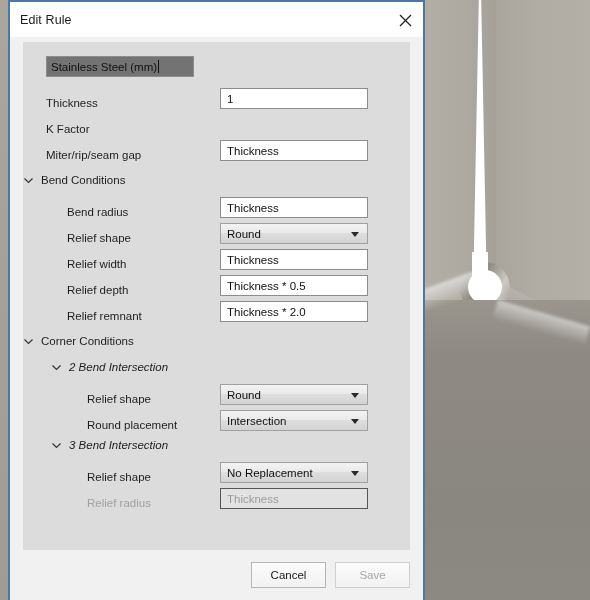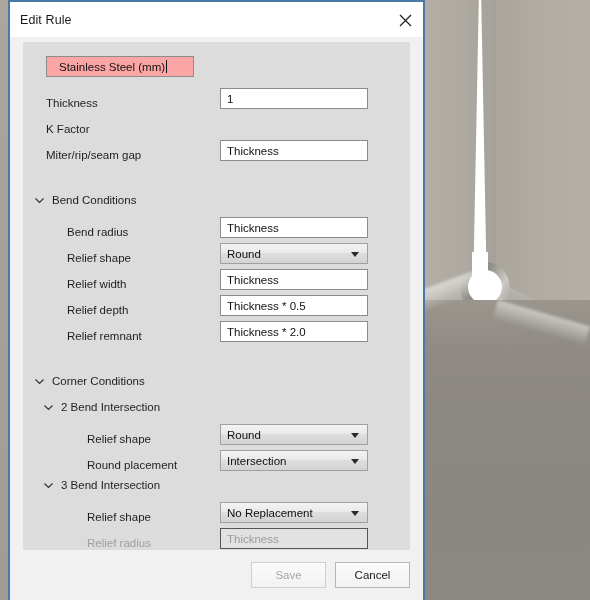--- a/index.html
+++ b/index.html
@@ -157,37 +157,37 @@
     width: 0; height: 0; margin-top: -2px;
     border-left: 4.5px solid transparent;
     border-right: 4.5px solid transparent;
     border-top: 5px solid #2a2a2a;
   }
 
   
   .name-row { padding-left: 23px; margin-bottom: 9px; }
   .name-field {
     width: 148px; height: 21px;
-    background: #fca5a5; border: 1px solid #8c8c8c;
+    background: #737373; border: 1px solid #8c8c8c;
     font-size: 11.5px; color: #111;
-    display: flex; align-items: center; padding-left: 12px;
+    display: flex; align-items: center; padding-left: 4px;
   }
   .caret-bar {
     display: inline-block; width: 1px; height: 13px;
     background: #111; margin-left: 1px;
   }
 
   
   .group {
     height: 22px; display: flex; align-items: center;
     margin-bottom: 4px;
   }
   .group .chev { width: 11px; height: 11px; margin-right: 7px; flex: none; }
-  .group-l0 { padding-left: 11px; margin-top: 20px; }
-  .group-l1 { padding-left: 20px; }
+  .group-l0 { padding-left: 0; }
+  .group-l1 { padding-left: 28px; font-style: italic; }
   .group-title { font-size: 11.5px; color: #1e1e1e; }
 
   .spacer-sm { height: 5px; }
 
   
   .footer {
     height: 50px; flex: none;
     background: #f1f1f1;
     display: flex; align-items: center; justify-content: flex-end;
     padding-right: 13px; gap: 9px;
@@ -364,17 +364,17 @@
         <span class="label lbl-i2 dim">Relief radius</span>
         <div class="ctl">
           <div class="txt disabled">Thickness</div>
         </div>
       </div>
 
     </div>
   </div>
 
   <div class="footer">
+    <div class="btn">Cancel</div>
     <div class="btn disabled">Save</div>
-    <div class="btn">Cancel</div>
   </div>
 
 </div>
 
 </body></html>

